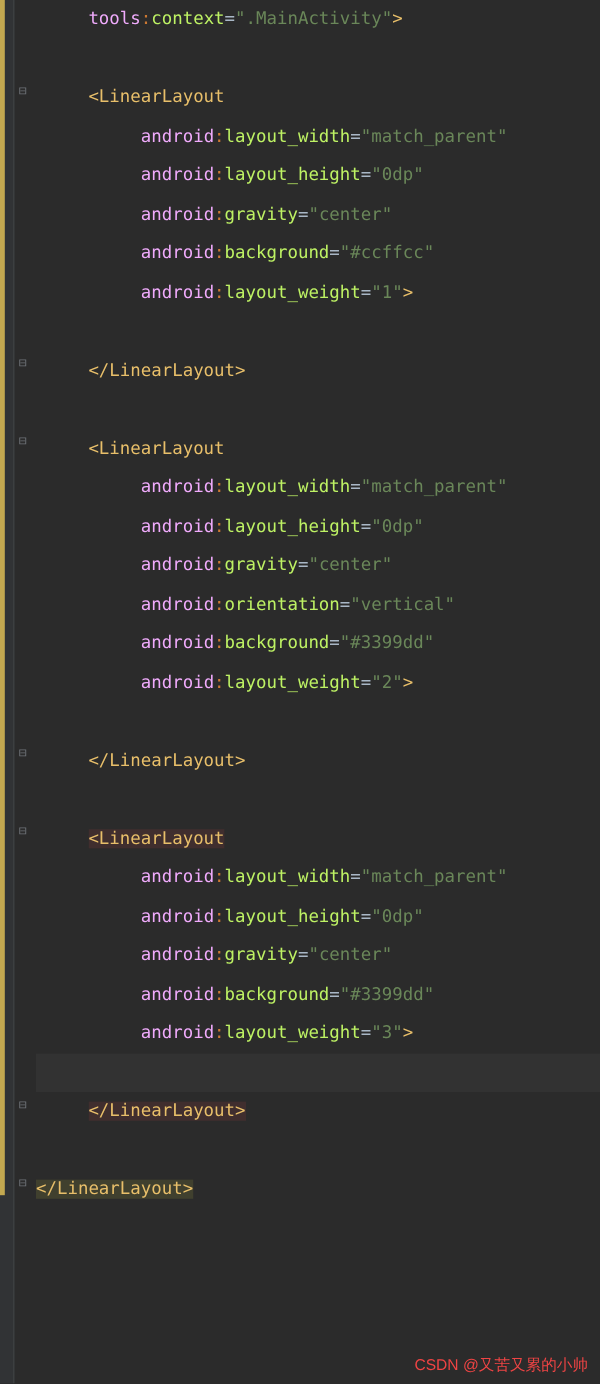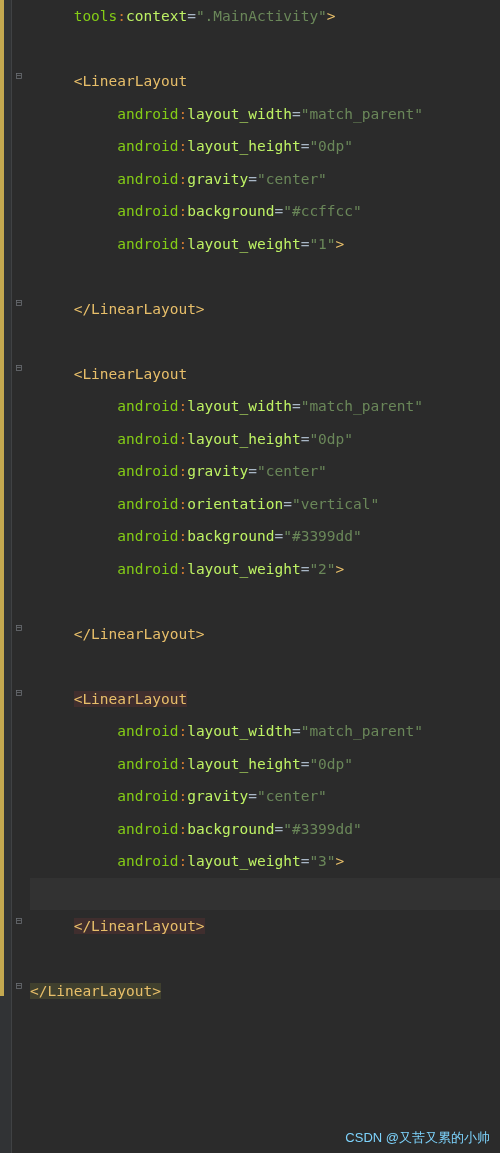--- a/index.html
+++ b/index.html
@@ -48,36 +48,36 @@
   }
   .line {
     height: 32.5px;
     line-height: 32.5px;
     white-space: pre;
     position: relative;
   }
   .caret-line {
     background: #323232;
   }
-  .c-ns   { color: #84cc16; }  
+  .c-ns   { color: #f0abfc; }  
   .c-col  { color: #cc7832; }  
   .c-attr { color: #bef264; }  
   .c-eq   { color: #a9b7c6; }
   .c-str  { color: #6a8759; }  
   .c-tag  { color: #e8bf6a; }  
   .h-open  { background: #402e2e; }
   .h-close { background: #402e2e; }
   .h-root  { background: #40402e; }
   .watermark {
     position: absolute;
     right: 10px;
     bottom: 6px;
     font-family: sans-serif;
     font-size: 13px;
-    color: #7dd3fc;
+    color: #ef4444;
   }
 </style>
 </head>
 <body>
 
 <div class="gutter-outer">
   <div class="vbar-yellow"></div>
 </div>
 
 <div class="gutter-inner">

